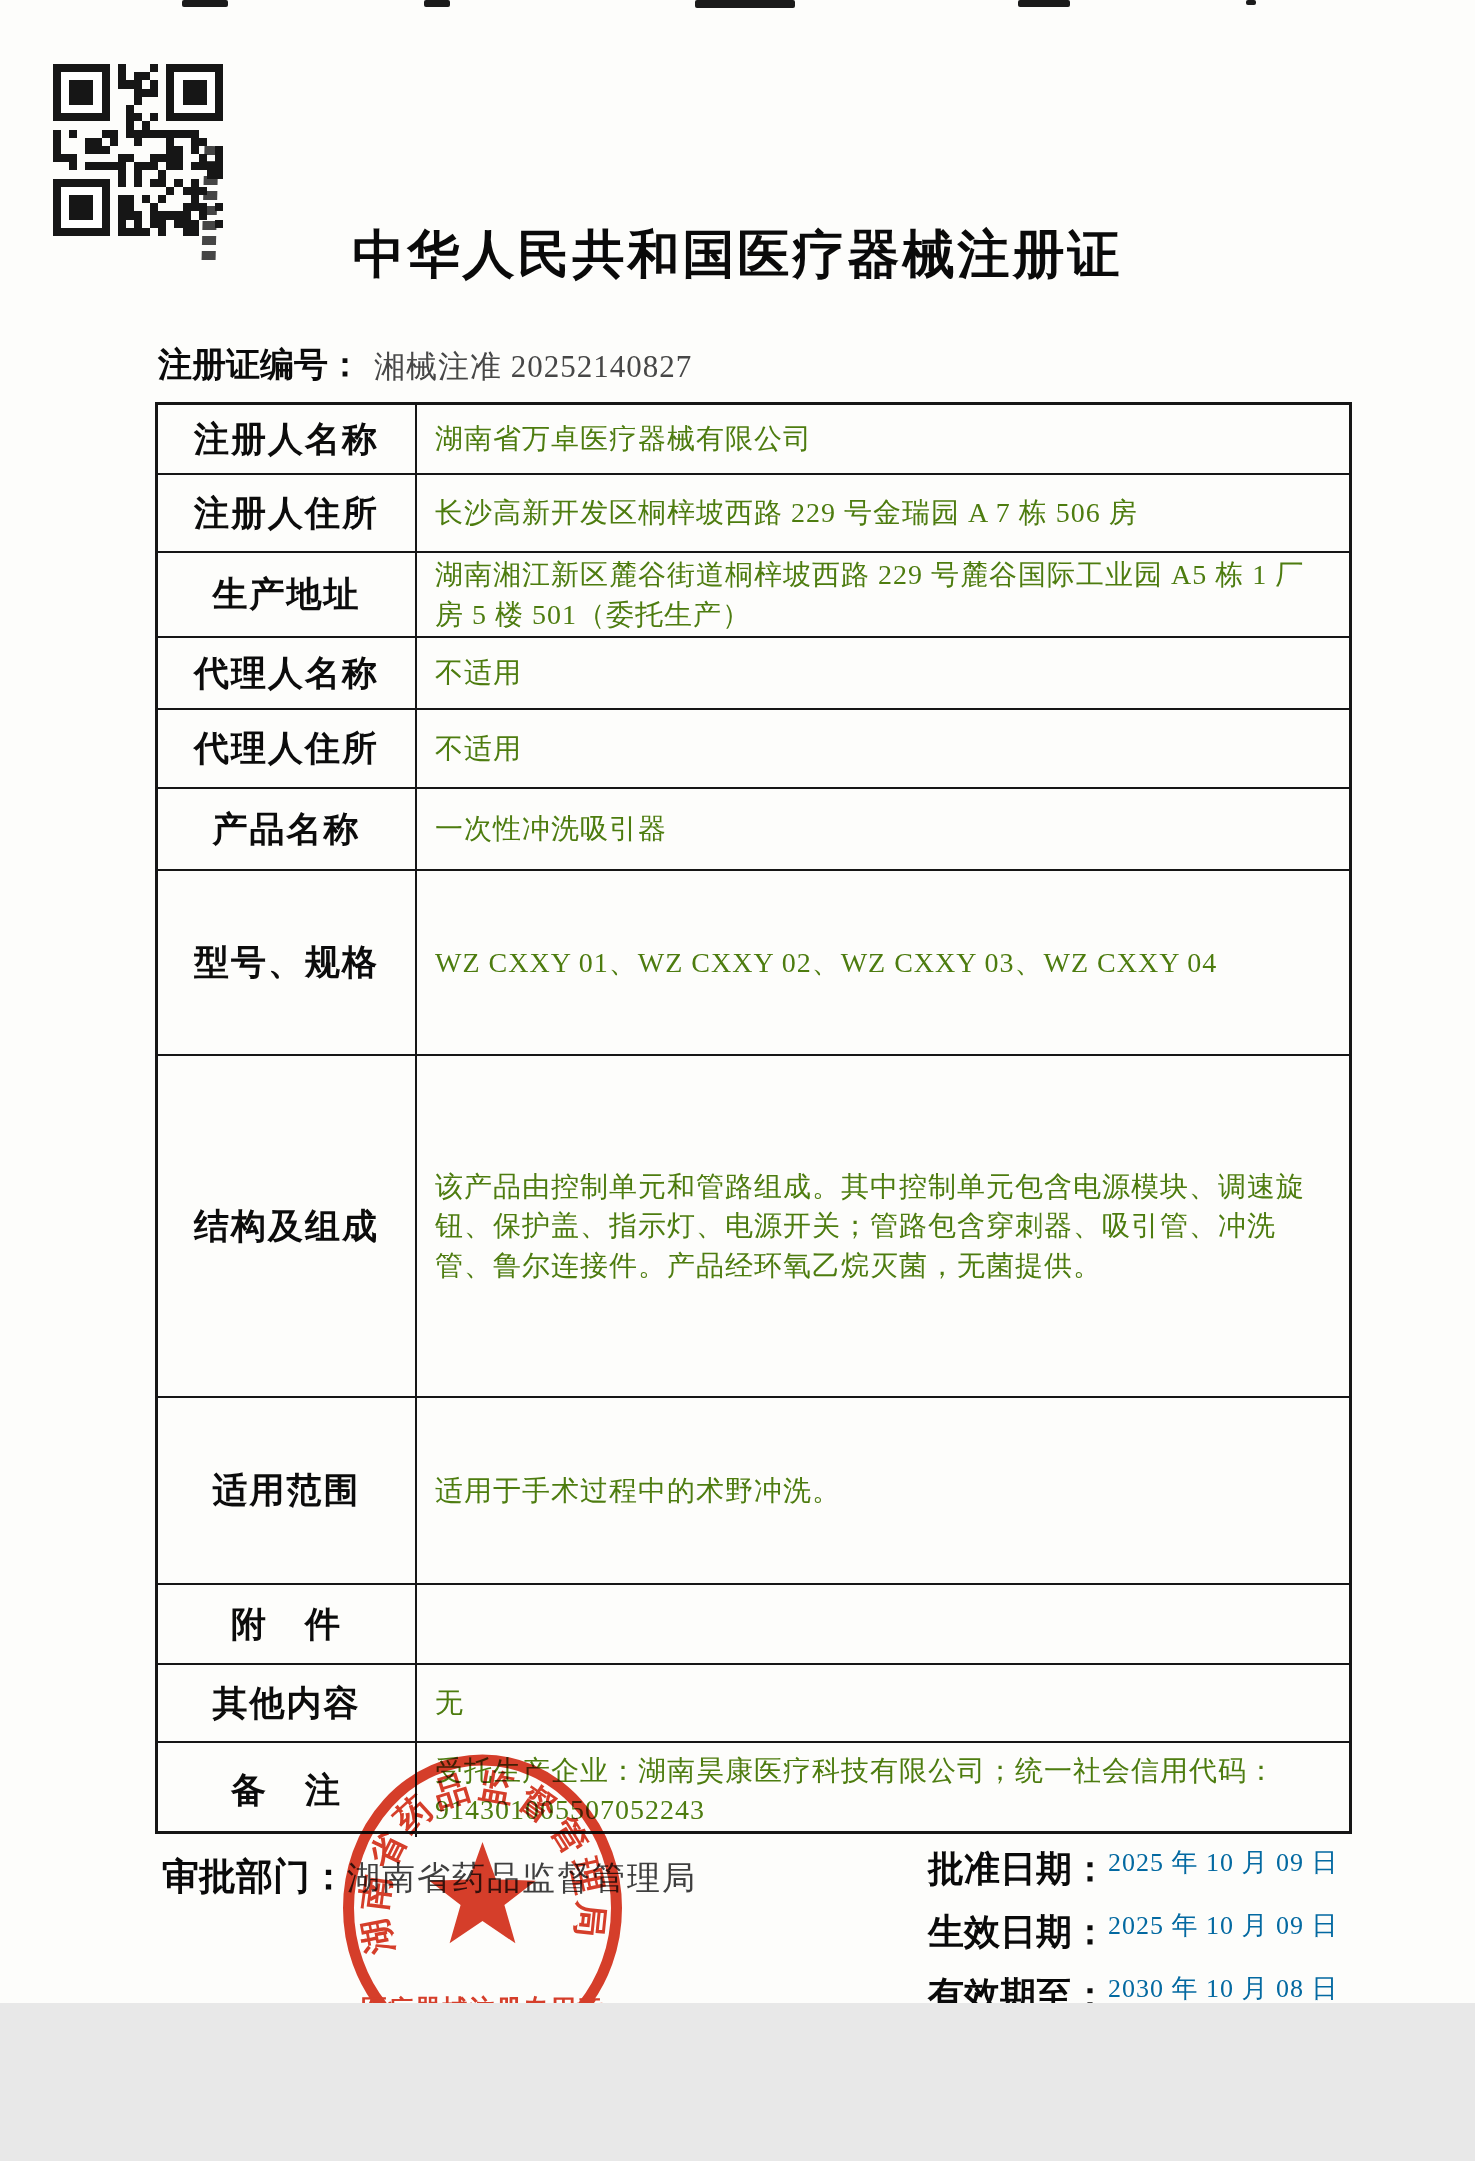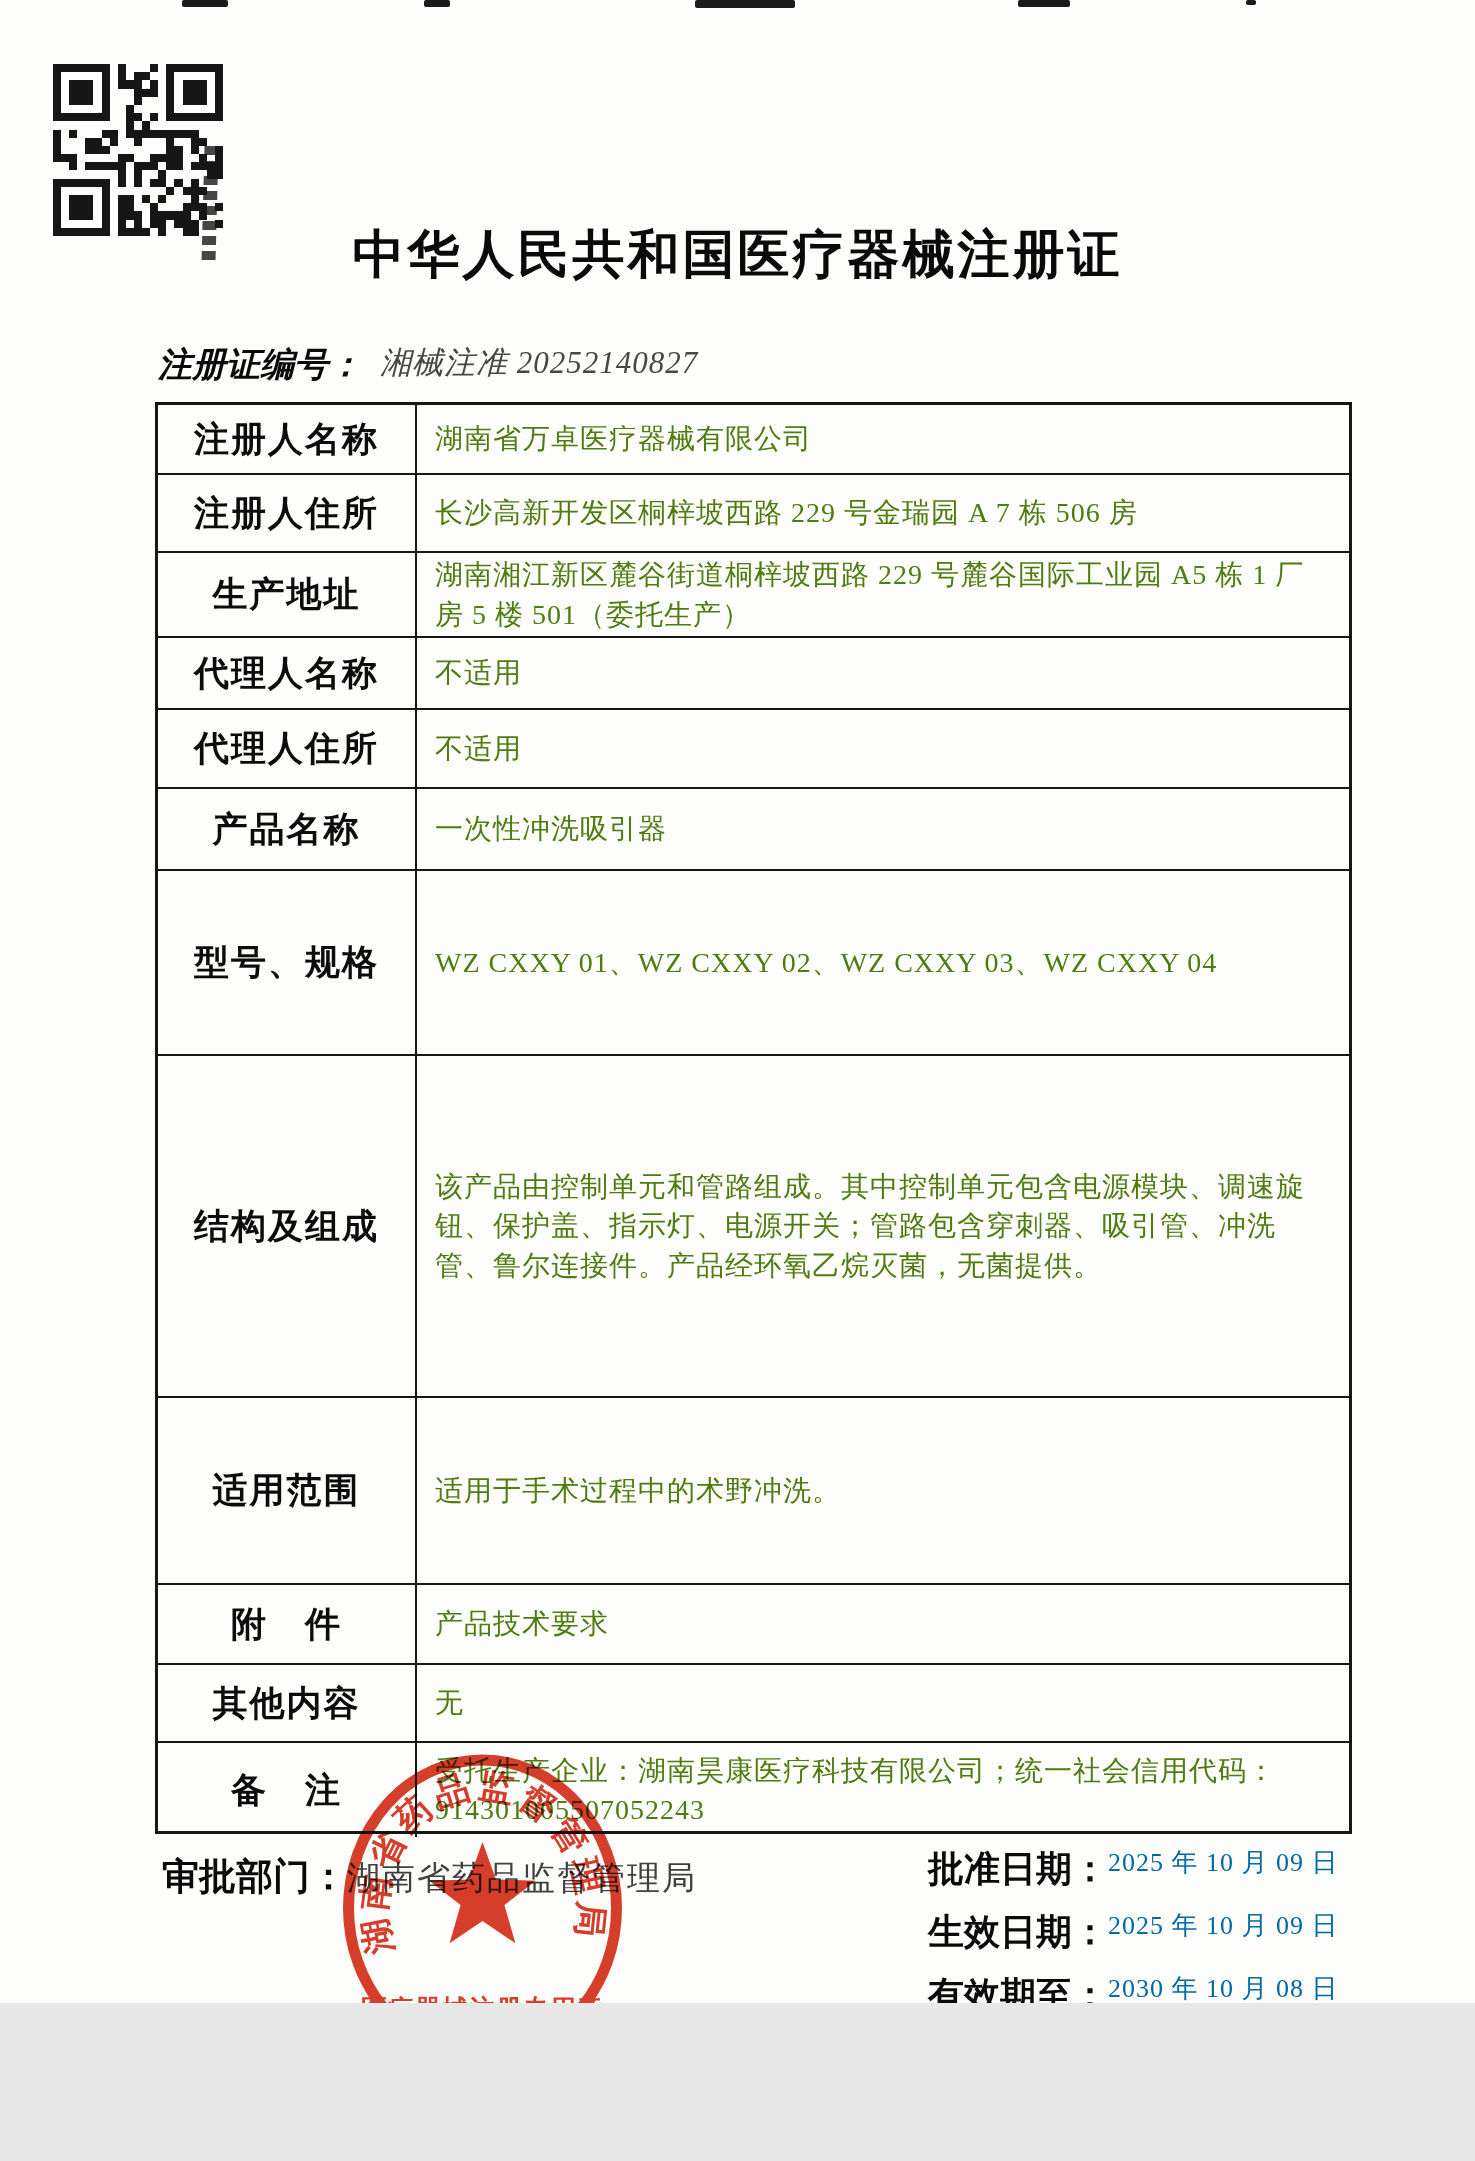--- a/index.html
+++ b/index.html
@@ -11,21 +11,21 @@
           transform:rotate(1.5deg);
           background:repeating-linear-gradient(180deg,#1d1d1d 0 9px,rgba(0,0,0,0) 9px 15px);}
   
   .qr{position:absolute;left:53px;top:64px;width:170px;height:172px;}
   .qr svg{width:100%;height:100%;}
   
   .title{position:absolute;left:0;top:220px;width:1475px;text-align:center;
          font-family:"Liberation Sans",sans-serif;font-weight:bold;font-size:52px;
          letter-spacing:3px;color:#0a0a0a;}
   
-  .certno{position:absolute;left:158px;top:342px;display:flex;align-items:flex-start;gap:18px;font-style:italic;}
+  .certno{position:absolute;left:158px;top:342px;display:flex;align-items:flex-end;gap:12px;}
   .certno .lab{font-family:"Liberation Sans",sans-serif;font-weight:bold;font-size:34px;color:#0b0b0b;}
   .certno .val{font-size:31px;color:#474747;letter-spacing:1px;}
   
   .table{position:absolute;left:155px;top:402px;width:1197px;height:1432px;
          border:3px solid #161616;box-sizing:border-box;display:flex;flex-direction:column;
          background:rgba(255,255,255,.0);}
   .trow{display:flex;border-bottom:2px solid #161616;box-sizing:border-box;flex:0 0 auto;}
   .trow:last-child{border-bottom:none;flex:1 1 auto;}
   .tlabel{width:259px;flex:0 0 259px;border-right:2px solid #161616;box-sizing:border-box;
           display:flex;align-items:center;justify-content:center;text-align:center;
@@ -237,21 +237,20 @@
     <div class="trow" style="height:342px">
       <div class="tlabel">结构及组成</div>
       <div class="tvalue">该产品由控制单元和管路组成。其中控制单元包含电源模块、调速旋钮、保护盖、指示灯、电源开关；管路包含穿刺器、吸引管、冲洗管、鲁尔连接件。产品经环氧乙烷灭菌，无菌提供。</div>
     </div>
     <div class="trow" style="height:187px">
       <div class="tlabel">适用范围</div>
       <div class="tvalue">适用于手术过程中的术野冲洗。</div>
     </div>
     <div class="trow" style="height:80px">
       <div class="tlabel">附　件</div>
-      <div class="tvalue">产品技术要求</div>
     </div>
     <div class="trow" style="height:78px">
       <div class="tlabel">其他内容</div>
       <div class="tvalue">无</div>
     </div>
     <div class="trow">
       <div class="tlabel">备　注</div>
       <div class="tvalue">受托生产企业：湖南昊康医疗科技有限公司；统一社会信用代码：914301005507052243</div>
     </div>
   </div>

